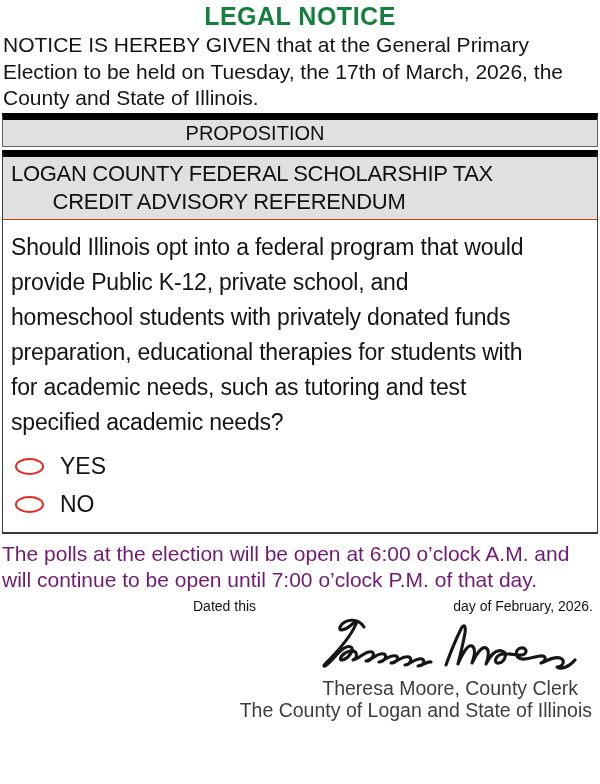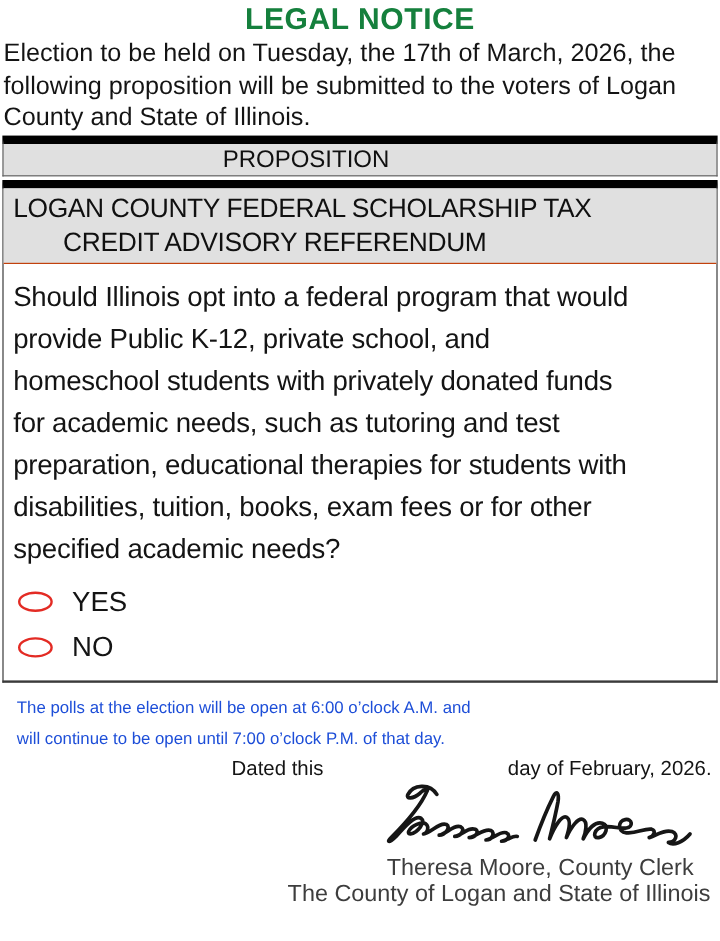--- a/index.html
+++ b/index.html
@@ -48,60 +48,59 @@
 
   .options{padding:12px 0 4px 12px;}
   .opt-row{display:flex;align-items:center;height:30px;margin-bottom:8px;}
   .bubble{
     display:inline-block;width:29px;height:17px;box-sizing:border-box;
     border:2.5px solid #e32b24;border-radius:50%;background:transparent;flex:0 0 auto;
   }
   .opt-label{margin-left:16px;font-size:23px;color:#141414;}
 
   
-  .polls{margin:7px 2px 0 14px;font-size:14px;line-height:26px;color:#1d4ed8;}
+  .polls{margin:7px 2px 0 2px;font-size:21px;line-height:26px;color:#701a75;}
   .polls div{white-space:nowrap;}
-  .dated-row{position:relative;height:26px;font-size:17px;line-height:26px;color:#141414;}
+  .dated-row{position:relative;height:26px;font-size:14px;line-height:26px;color:#141414;}
   .dated-prefix{position:absolute;left:193px;top:0;white-space:nowrap;}
   .dated-suffix{position:absolute;right:7px;top:0;white-space:nowrap;}
 
   .sig-wrap{display:flex;justify-content:flex-end;margin:-6px 14px 0 0;height:62px;}
   .sig-wrap svg{display:block;}
 
   .clerk-line{margin:2px 22px 0 0;text-align:right;font-size:19.5px;line-height:22px;color:#3d3d3d;}
   .county-line{margin:0 8px 0 0;text-align:right;font-size:19.5px;line-height:22px;color:#3d3d3d;}
 </style>
 </head>
 <body>
 
 <div class="page">
 
   <h1 class="legal-title">LEGAL NOTICE</h1>
 
   <div class="notice">
+    <div>NOTICE IS HEREBY GIVEN that at the General Primary</div>
     <div>Election to be held on Tuesday, the 17th of March, 2026, the</div>
-    <div>following proposition will be submitted to the voters of Logan</div>
     <div>County and State of Illinois.</div>
   </div>
 
   <div class="prop-header">PROPOSITION</div>
 
   <div class="prop-box">
     <div class="prop-title">
       <div>LOGAN COUNTY FEDERAL SCHOLARSHIP TAX</div>
       <div>CREDIT ADVISORY REFERENDUM</div>
     </div>
 
     <div class="question">
       <div>Should Illinois opt into a federal program that would</div>
       <div>provide Public K-12, private school, and</div>
       <div>homeschool students with privately donated funds</div>
+      <div>preparation, educational therapies for students with</div>
       <div>for academic needs, such as tutoring and test</div>
-      <div>preparation, educational therapies for students with</div>
-      <div>disabilities, tuition, books, exam fees or for other</div>
       <div>specified academic needs?</div>
     </div>
 
     <div class="options">
       <div class="opt-row">
         <span class="bubble"></span>
         <span class="opt-label">YES</span>
       </div>
       <div class="opt-row">
         <span class="bubble"></span>

